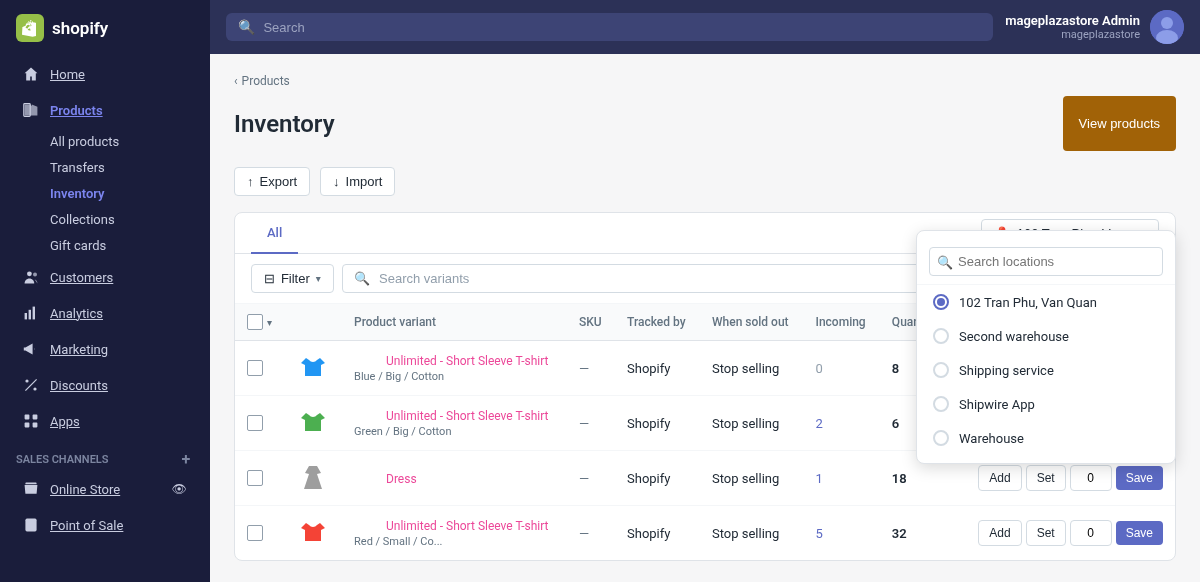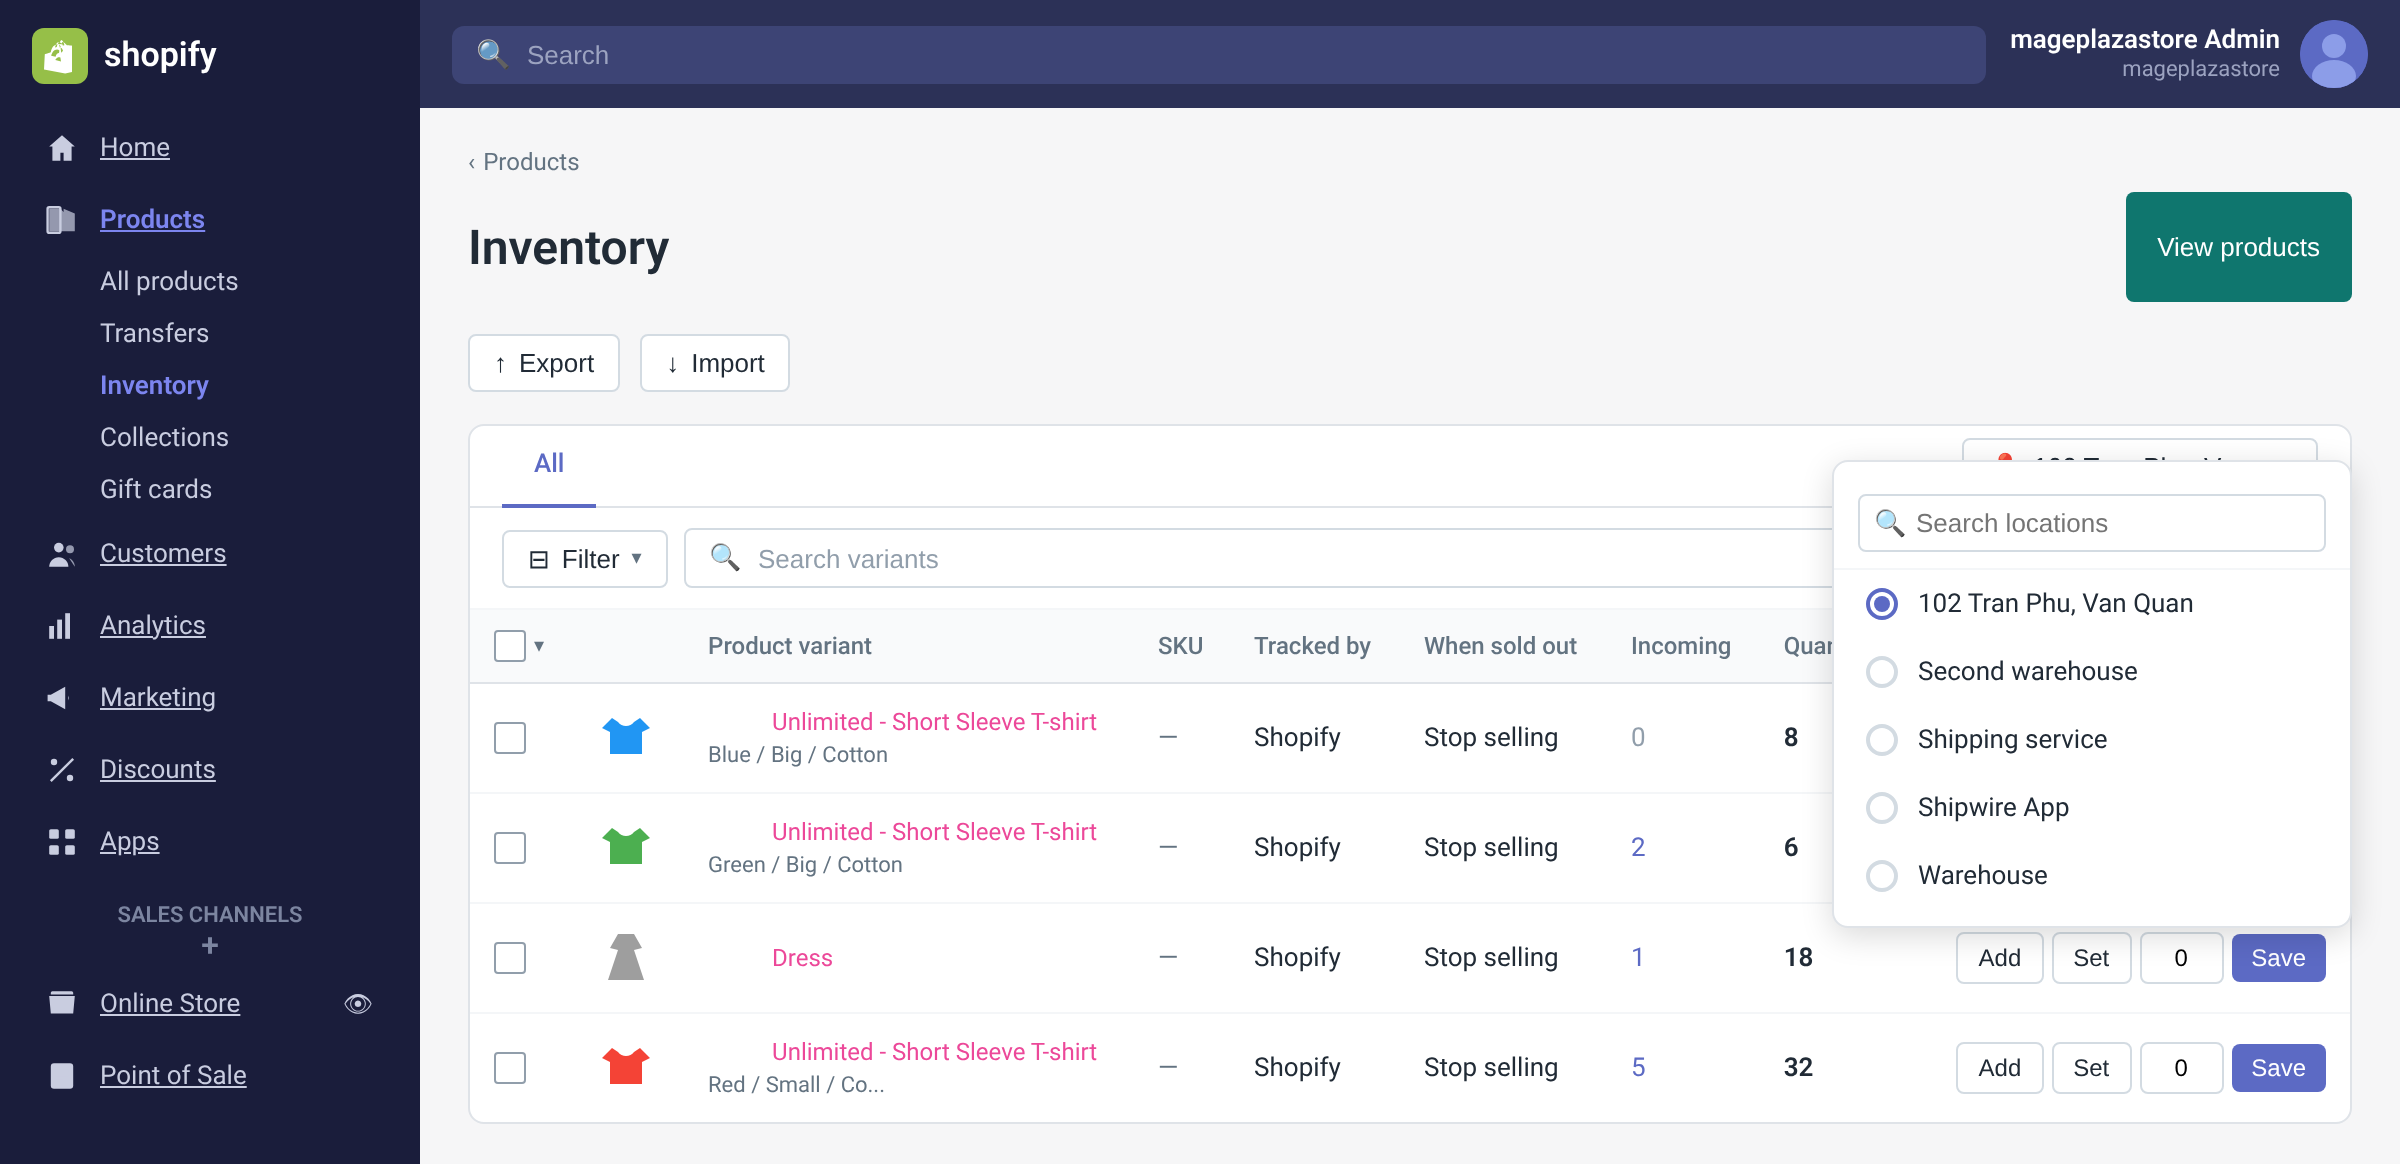--- a/index.html
+++ b/index.html
@@ -91,21 +91,20 @@
 
     .section-header {
       font-size: 11px;
       font-weight: 600;
       text-transform: uppercase;
       color: #7c85a0;
       padding: 12px 16px 4px;
       display: flex;
       align-items: center;
       justify-content: space-between;
-      flex-direction: column;
     }
     .section-plus {
       width: 16px;
       height: 16px;
       display: flex;
       align-items: center;
       justify-content: center;
       cursor: pointer;
       color: #7c85a0;
       font-size: 16px;
@@ -194,21 +193,21 @@
       align-items: center;
       justify-content: space-between;
       margin-bottom: 16px;
     }
     .page-title {
       font-size: 24px;
       font-weight: 600;
       color: #212b36;
     }
     .btn-view-products {
-      background: #0f766e;
+      background: #a16207;
       color: white;
       border: none;
       border-radius: 4px;
       padding: 20px 16px;
       font-size: 13px;
       font-weight: 500;
       cursor: pointer;
     }
 
     .actions-row {

